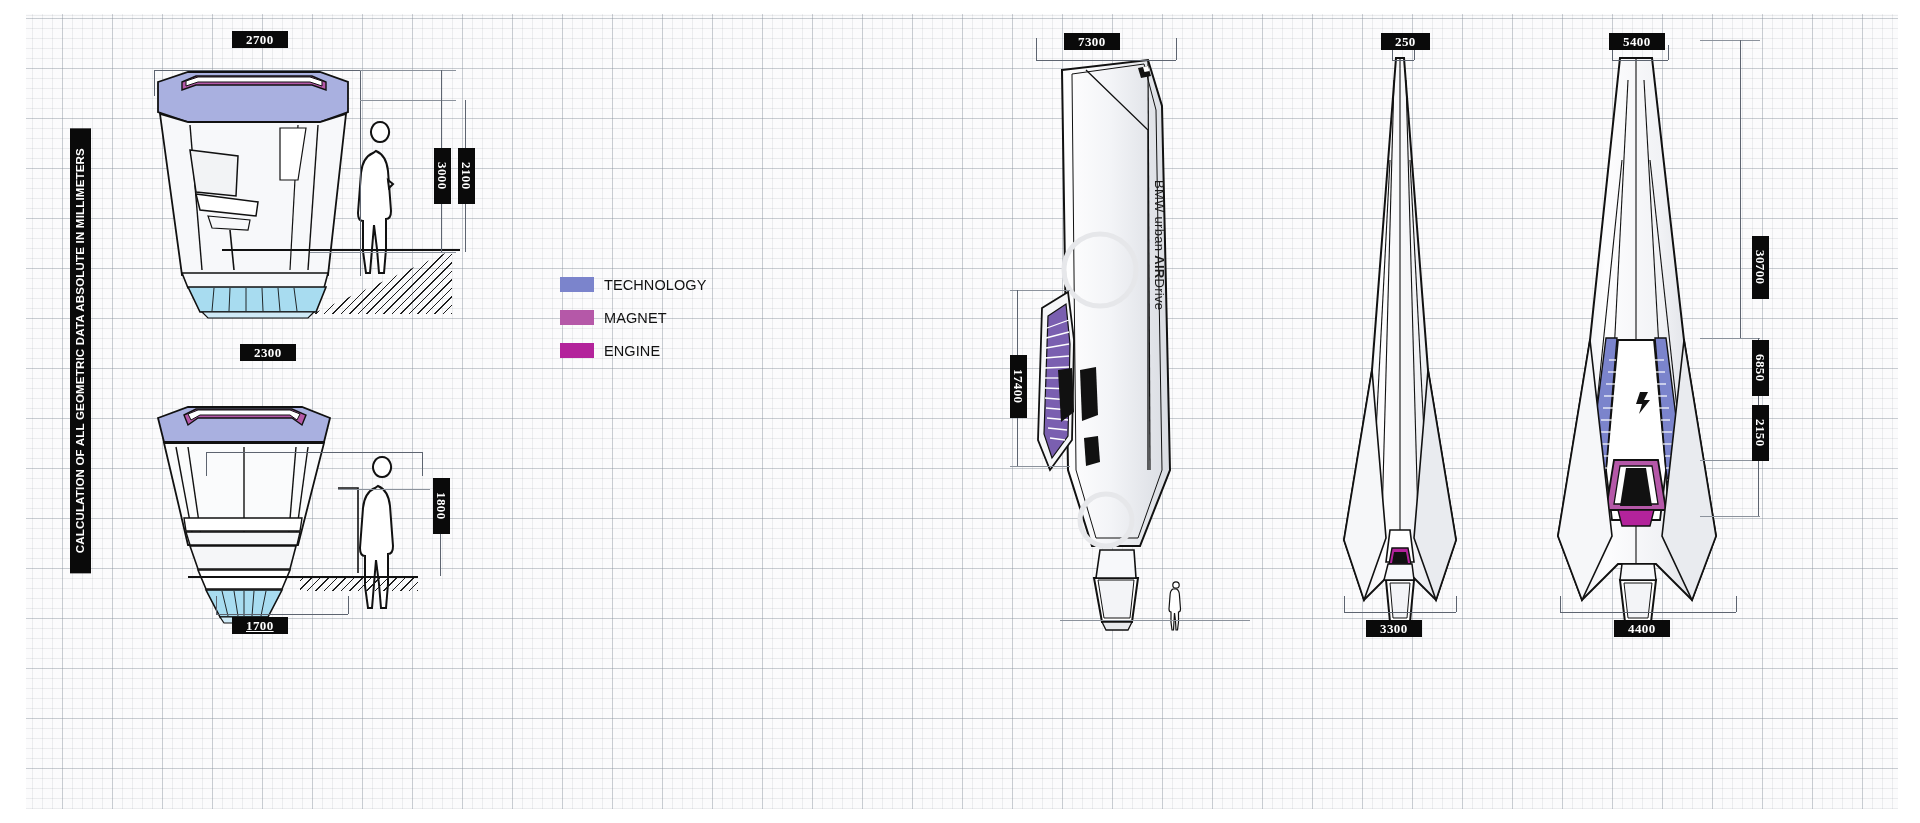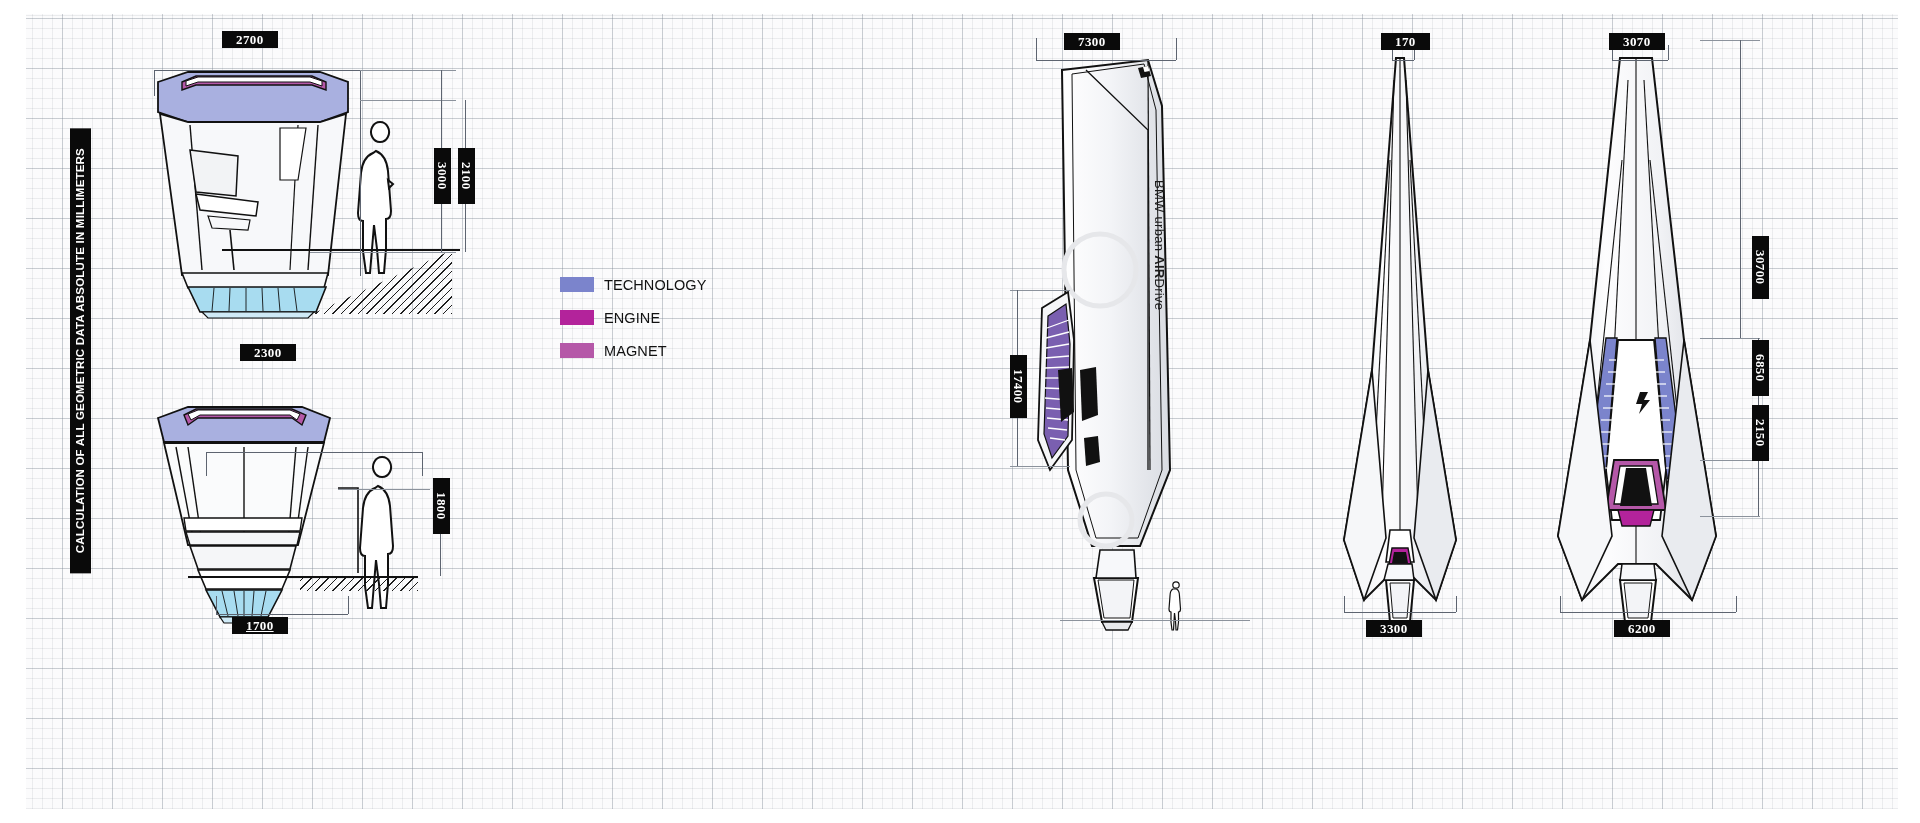--- a/index.html
+++ b/index.html
@@ -129,26 +129,26 @@
 <div id="sheet">
 
   <div id="side-caption">CALCULATION OF ALL GEOMETRIC DATA ABSOLUTE IN MILLIMETERS</div>
 
   <div id="legend">
     <div class="legend-row">
       <span class="swatch noborder" style="background-color:#7b84cc"></span>
       <span class="legend-label">TECHNOLOGY</span>
     </div>
     <div class="legend-row">
+      <span class="swatch noborder" style="background-color:#b558a8"></span>
+      <span class="legend-label">MAGNET</span>
+    </div>
+    <div class="legend-row">
       <span class="swatch noborder" style="background-color:#b3239b"></span>
       <span class="legend-label">ENGINE</span>
-    </div>
-    <div class="legend-row">
-      <span class="swatch noborder" style="background-color:#b558a8"></span>
-      <span class="legend-label">MAGNET</span>
     </div>
   </div>
 
   <div class="view" style="left:130px; top:30px; width:360px; height:300px;">
     <svg width="360" height="300" viewBox="0 0 360 300">
       <g>
 
         <path d="M28,52 L58,42 L190,42 L218,52 L218,82 L190,92 L58,92 L28,82 Z" fill="#a9b0e0" stroke="#111" stroke-width="1.8"></path>
 
         <path d="M52,52 L66,46 L182,46 L196,52 L196,60 L182,55 L66,55 L52,60 Z" fill="#b558a8" stroke="#111" stroke-width="1.4"></path>
@@ -193,21 +193,21 @@
     </svg>
   </div>
 
   <div class="hatch" style="left:312px; top:250px; width:140px; height:64px;
               clip-path: polygon(100% 0, 100% 100%, 0 100%);"></div>
   <div class="dl h" style="left:222px; top:249px; width:232px; height:2px; background:#111;"></div>
 
   <div class="dl h" style="left:154px; top:70px; width:206px;"></div>
   <div class="dl v" style="left:154px; top:70px; height:26px;"></div>
   <div class="dl v" style="left:360px; top:70px; height:206px;"></div>
-  <div class="dim" style="left:222px; top:31px;">2700</div>
+  <div class="dim" style="left:232px; top:31px;">2700</div>
 
   <div class="dl h thin" style="left:360px; top:70px; width:96px;"></div>
   <div class="dl h thin" style="left:360px; top:100px; width:96px;"></div>
   <div class="dl h thin" style="left:310px; top:252px; width:146px;"></div>
   <div class="dl v" style="left:441px; top:70px; height:182px;"></div>
   <div class="dl v" style="left:465px; top:100px; height:152px;"></div>
   <div class="dim vert" style="left:434px; top:148px;">3000</div>
   <div class="dim vert" style="left:458px; top:148px;">2100</div>
 
   <div class="view" style="left:140px; top:355px; width:340px; height:280px;">
@@ -375,21 +375,21 @@
       <path d="M76,540 L104,540 L100,582 L80,582 Z" fill="#ffffff" stroke="#111" stroke-width="2"></path>
       <path d="M80,543 L100,543 L97,578 L83,578 Z" fill="#f3f4f7" stroke="#111" stroke-width="1"></path>
       <path d="M80,582 L100,582 L97,590 L83,590 Z" fill="#e6e8ec" stroke="#111" stroke-width="1.3"></path>
       <path d="M78,524 L102,524 L104,540 L74,540 Z" fill="#f7f8fa" stroke="#111" stroke-width="1.5"></path>
     </svg>
   </div>
 
   <div class="dl h" style="left:1392px; top:60px; width:22px;"></div>
   <div class="dl v" style="left:1392px; top:45px; height:15px;"></div>
   <div class="dl v" style="left:1414px; top:45px; height:15px;"></div>
-  <div class="dim" style="left:1381px; top:33px;">170</div>
+  <div class="dim" style="left:1381px; top:33px;">250</div>
 
   <div class="dl h" style="left:1344px; top:612px; width:112px;"></div>
   <div class="dl v" style="left:1344px; top:596px; height:16px;"></div>
   <div class="dl v" style="left:1456px; top:596px; height:16px;"></div>
   <div class="dim" style="left:1366px; top:620px;">3300</div>
 
   <div class="view" style="left:1520px; top:40px; width:240px; height:580px;">
     <svg width="240" height="580" viewBox="0 0 240 580">
       <defs>
         <linearGradient id="topGrad" x1="0" y1="0" x2="1" y2="0">
@@ -454,26 +454,26 @@
       <path d="M100,540 L136,540 L131,582 L105,582 Z" fill="#ffffff" stroke="#111" stroke-width="2"></path>
       <path d="M104,543 L132,543 L128,578 L108,578 Z" fill="#f3f4f7" stroke="#111" stroke-width="1"></path>
       <path d="M105,582 L131,582 L128,590 L108,590 Z" fill="#e6e8ec" stroke="#111" stroke-width="1.3"></path>
       <path d="M102,524 L134,524 L136,540 L100,540 Z" fill="#f7f8fa" stroke="#111" stroke-width="1.5"></path>
     </svg>
   </div>
 
   <div class="dl h" style="left:1612px; top:60px; width:56px;"></div>
   <div class="dl v" style="left:1612px; top:45px; height:15px;"></div>
   <div class="dl v" style="left:1668px; top:45px; height:15px;"></div>
-  <div class="dim" style="left:1609px; top:33px;">3070</div>
+  <div class="dim" style="left:1609px; top:33px;">5400</div>
 
   <div class="dl h" style="left:1560px; top:612px; width:176px;"></div>
   <div class="dl v" style="left:1560px; top:596px; height:16px;"></div>
   <div class="dl v" style="left:1736px; top:596px; height:16px;"></div>
-  <div class="dim" style="left:1614px; top:620px;">6200</div>
+  <div class="dim" style="left:1614px; top:620px;">4400</div>
 
   <div class="dl h thin" style="left:1700px; top:40px; width:60px;"></div>
   <div class="dl h thin" style="left:1700px; top:338px; width:60px;"></div>
   <div class="dl h thin" style="left:1700px; top:460px; width:60px;"></div>
   <div class="dl h thin" style="left:1700px; top:516px; width:60px;"></div>
   <div class="dl v" style="left:1740px; top:40px; height:298px;"></div>
   <div class="dl v" style="left:1758px; top:338px; height:122px;"></div>
   <div class="dl v" style="left:1758px; top:460px; height:56px;"></div>
   <div class="dim vert" style="left:1752px; top:236px;">30700</div>
   <div class="dim vert" style="left:1752px; top:340px;">6850</div>

